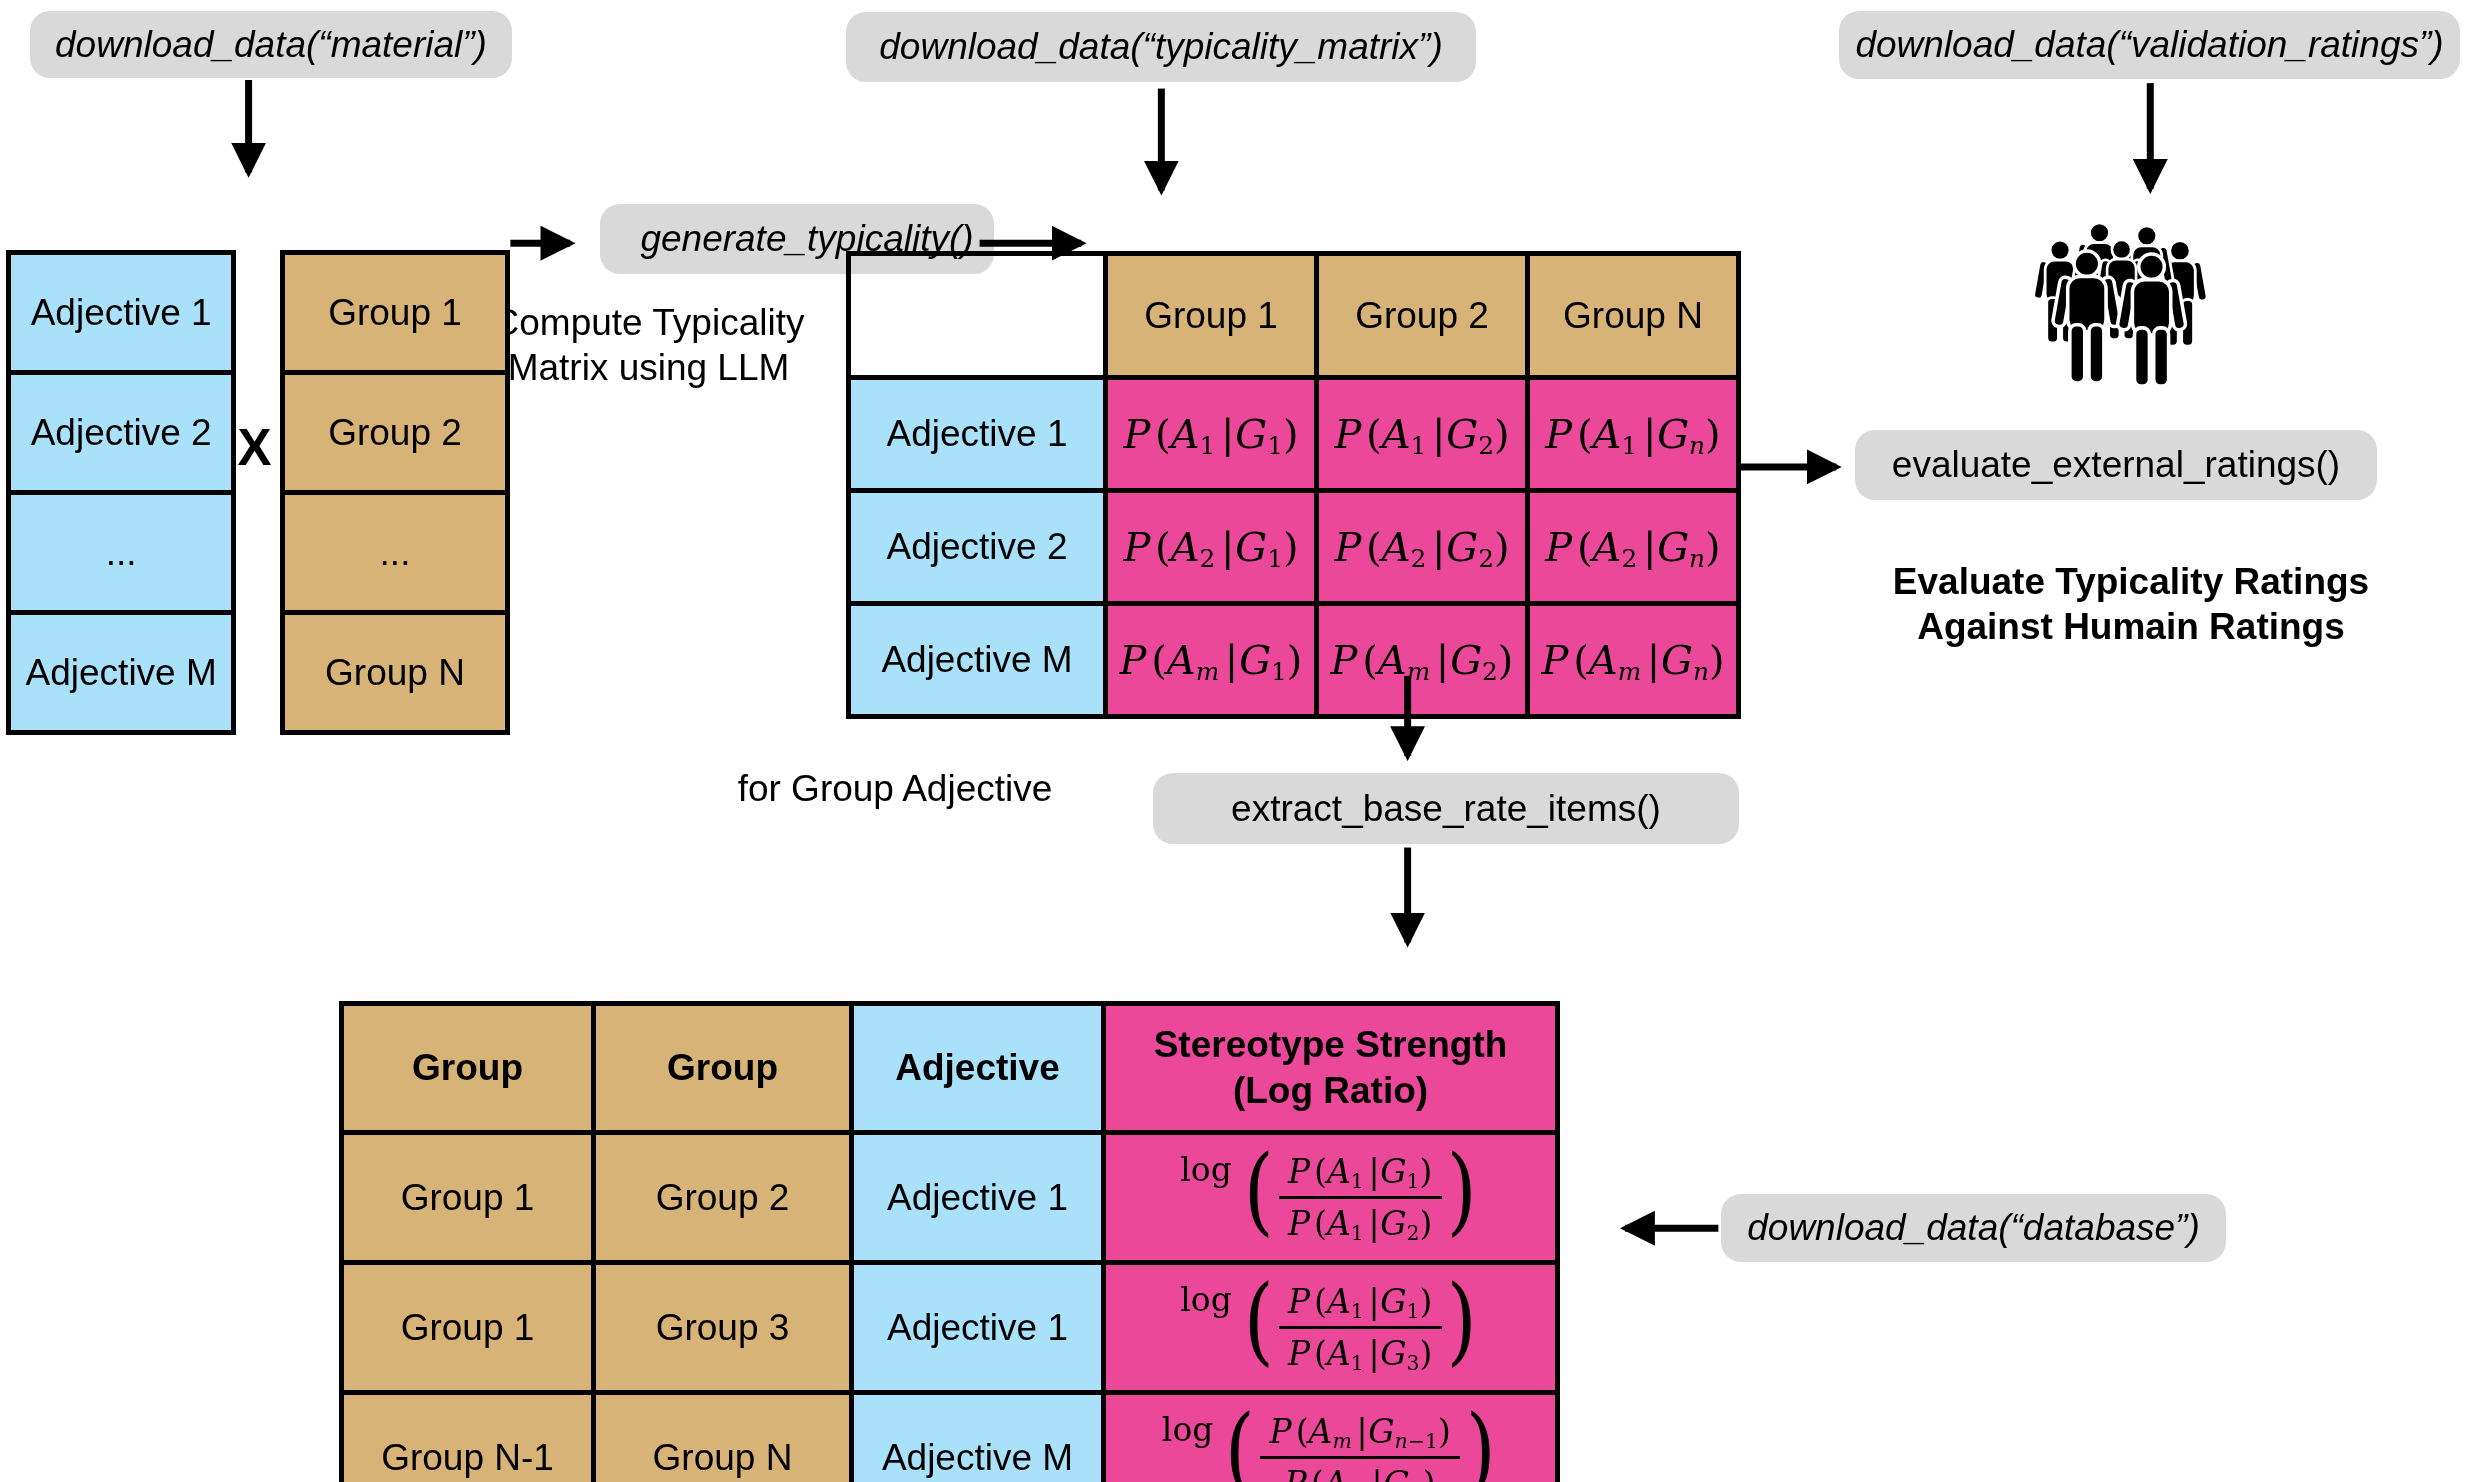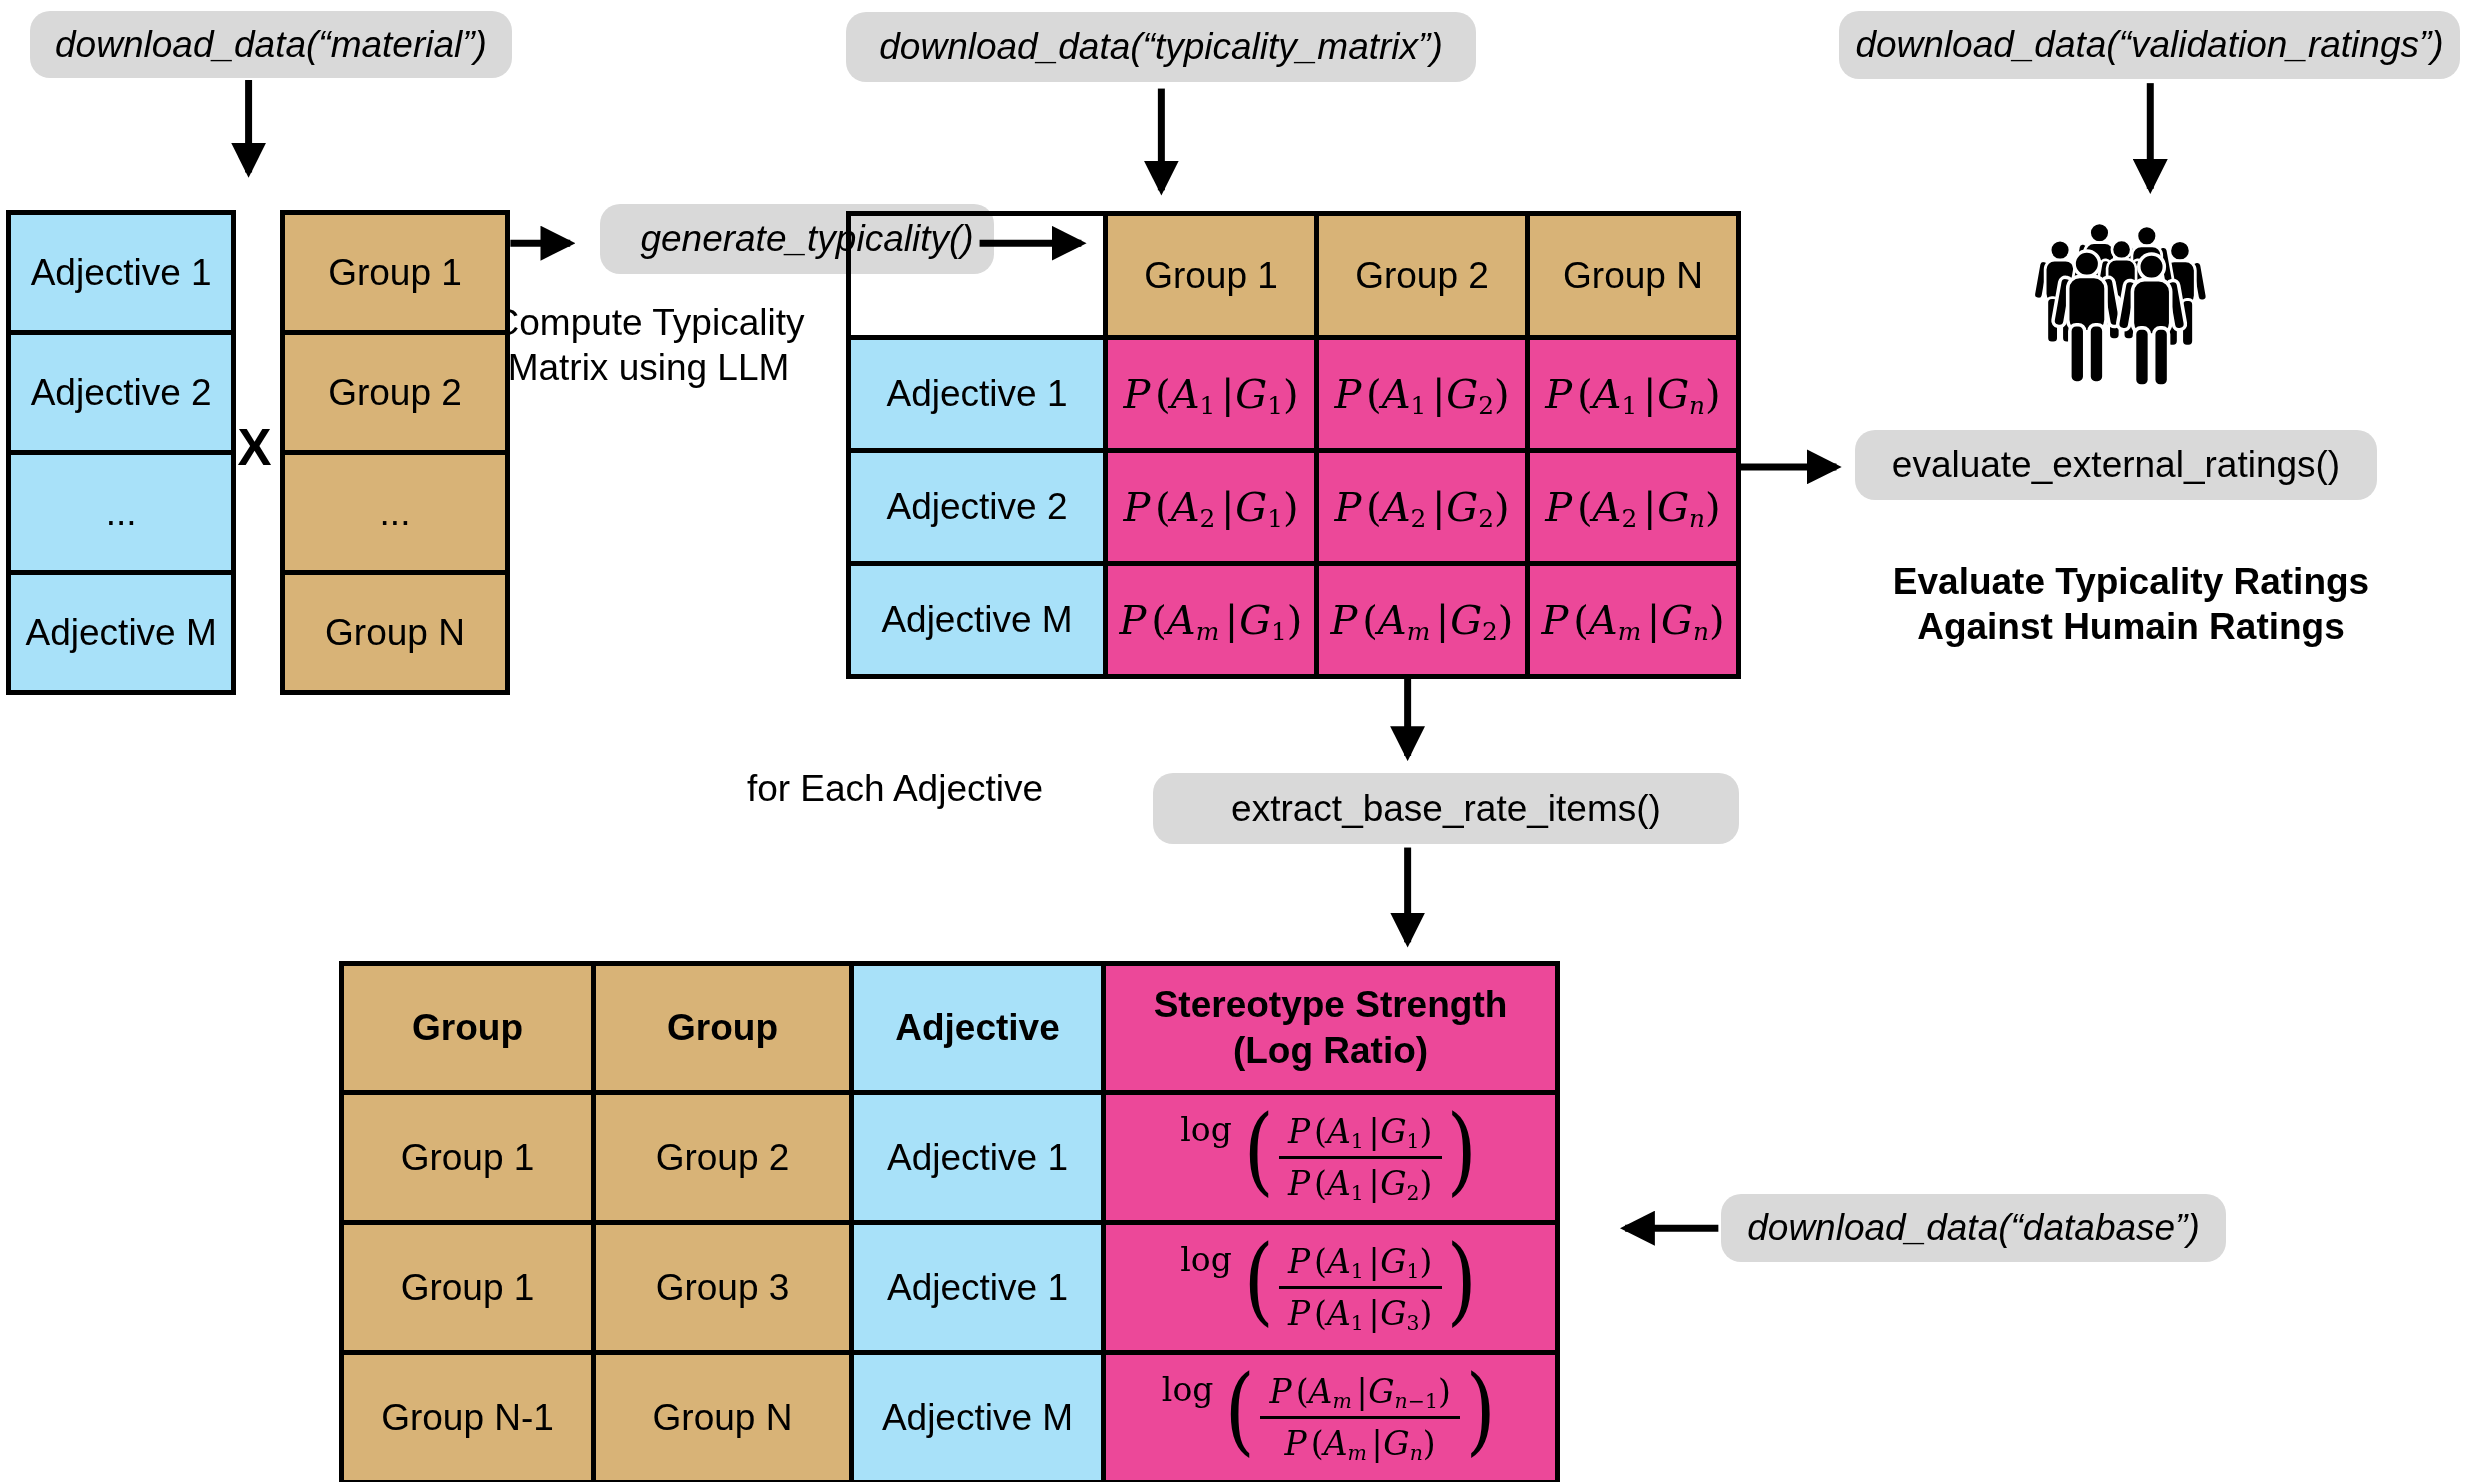--- a/index.html
+++ b/index.html
@@ -10,21 +10,21 @@
   .pill{position:absolute;background:var(--gray,#d9d9d9);border-radius:20px;
         display:flex;align-items:center;justify-content:center;
         font-size:37px;white-space:nowrap;color:#000;}
   .pill.it{font-style:italic;}
 
   .note{position:absolute;text-align:center;font-size:37px;line-height:1.22;color:#000;}
   .note span{display:block;}
 
   .cross{position:absolute;font-size:51px;font-weight:700;text-align:center;}
 
-  table.grid{border-collapse:collapse;table-layout:fixed;}
+  table.grid{border-collapse:collapse;table-layout:fixed;margin-top:40px;}
   table.grid td{border:5.4px solid #000;box-sizing:border-box;text-align:center;
                 vertical-align:middle;font-size:37px;padding:0;}
   td.blue{background:var(--blue,#a8e1f9);}
   td.tan{background:var(--tan,#d8b377);}
   td.white{background:#ec4899;}
   td.corner{border:none;background:transparent;}
   td.bold{font-weight:700;}
   .hdr2line{line-height:1.25;}
 
   .math{font-family:"DejaVu Serif",serif;font-size:40px;}
@@ -57,21 +57,21 @@
   <div class="pill it" style="left:600px;top:204px;width:374px;height:70px;padding-left:20px;">generate_typicality()</div>
   <div class="pill" style="left:1855px;top:430px;width:522px;height:70px;">evaluate_external_ratings()</div>
   <div class="pill" style="left:1153px;top:773px;width:586px;height:71px;">extract_base_rate_items()</div>
   <div class="pill it" style="left:1721px;top:1194px;width:505px;height:68px;">download_data(“database”)</div>
 
   <div class="note" style="left:439px;top:300px;width:419px;">
     <span>Compute Typicality</span>
     <span>Matrix using LLM</span>
   </div>
   <div class="note" style="left:656px;top:766px;width:478px;">
-    <span>for Each Adjective</span>
+    <span>for Group Adjective</span>
   </div>
   <div class="note" style="left:1863px;top:559px;width:536px;font-weight:bold;">
     <span>Evaluate Typicality Ratings</span>
     <span>Against Humain Ratings</span>
   </div>
 
   <div class="cross" style="left:231px;top:418px;width:47px;">X</div>
 
   <div class="abs" id="adjective-list" style="left:6.2px;top:210px;">
       <table class="grid">

